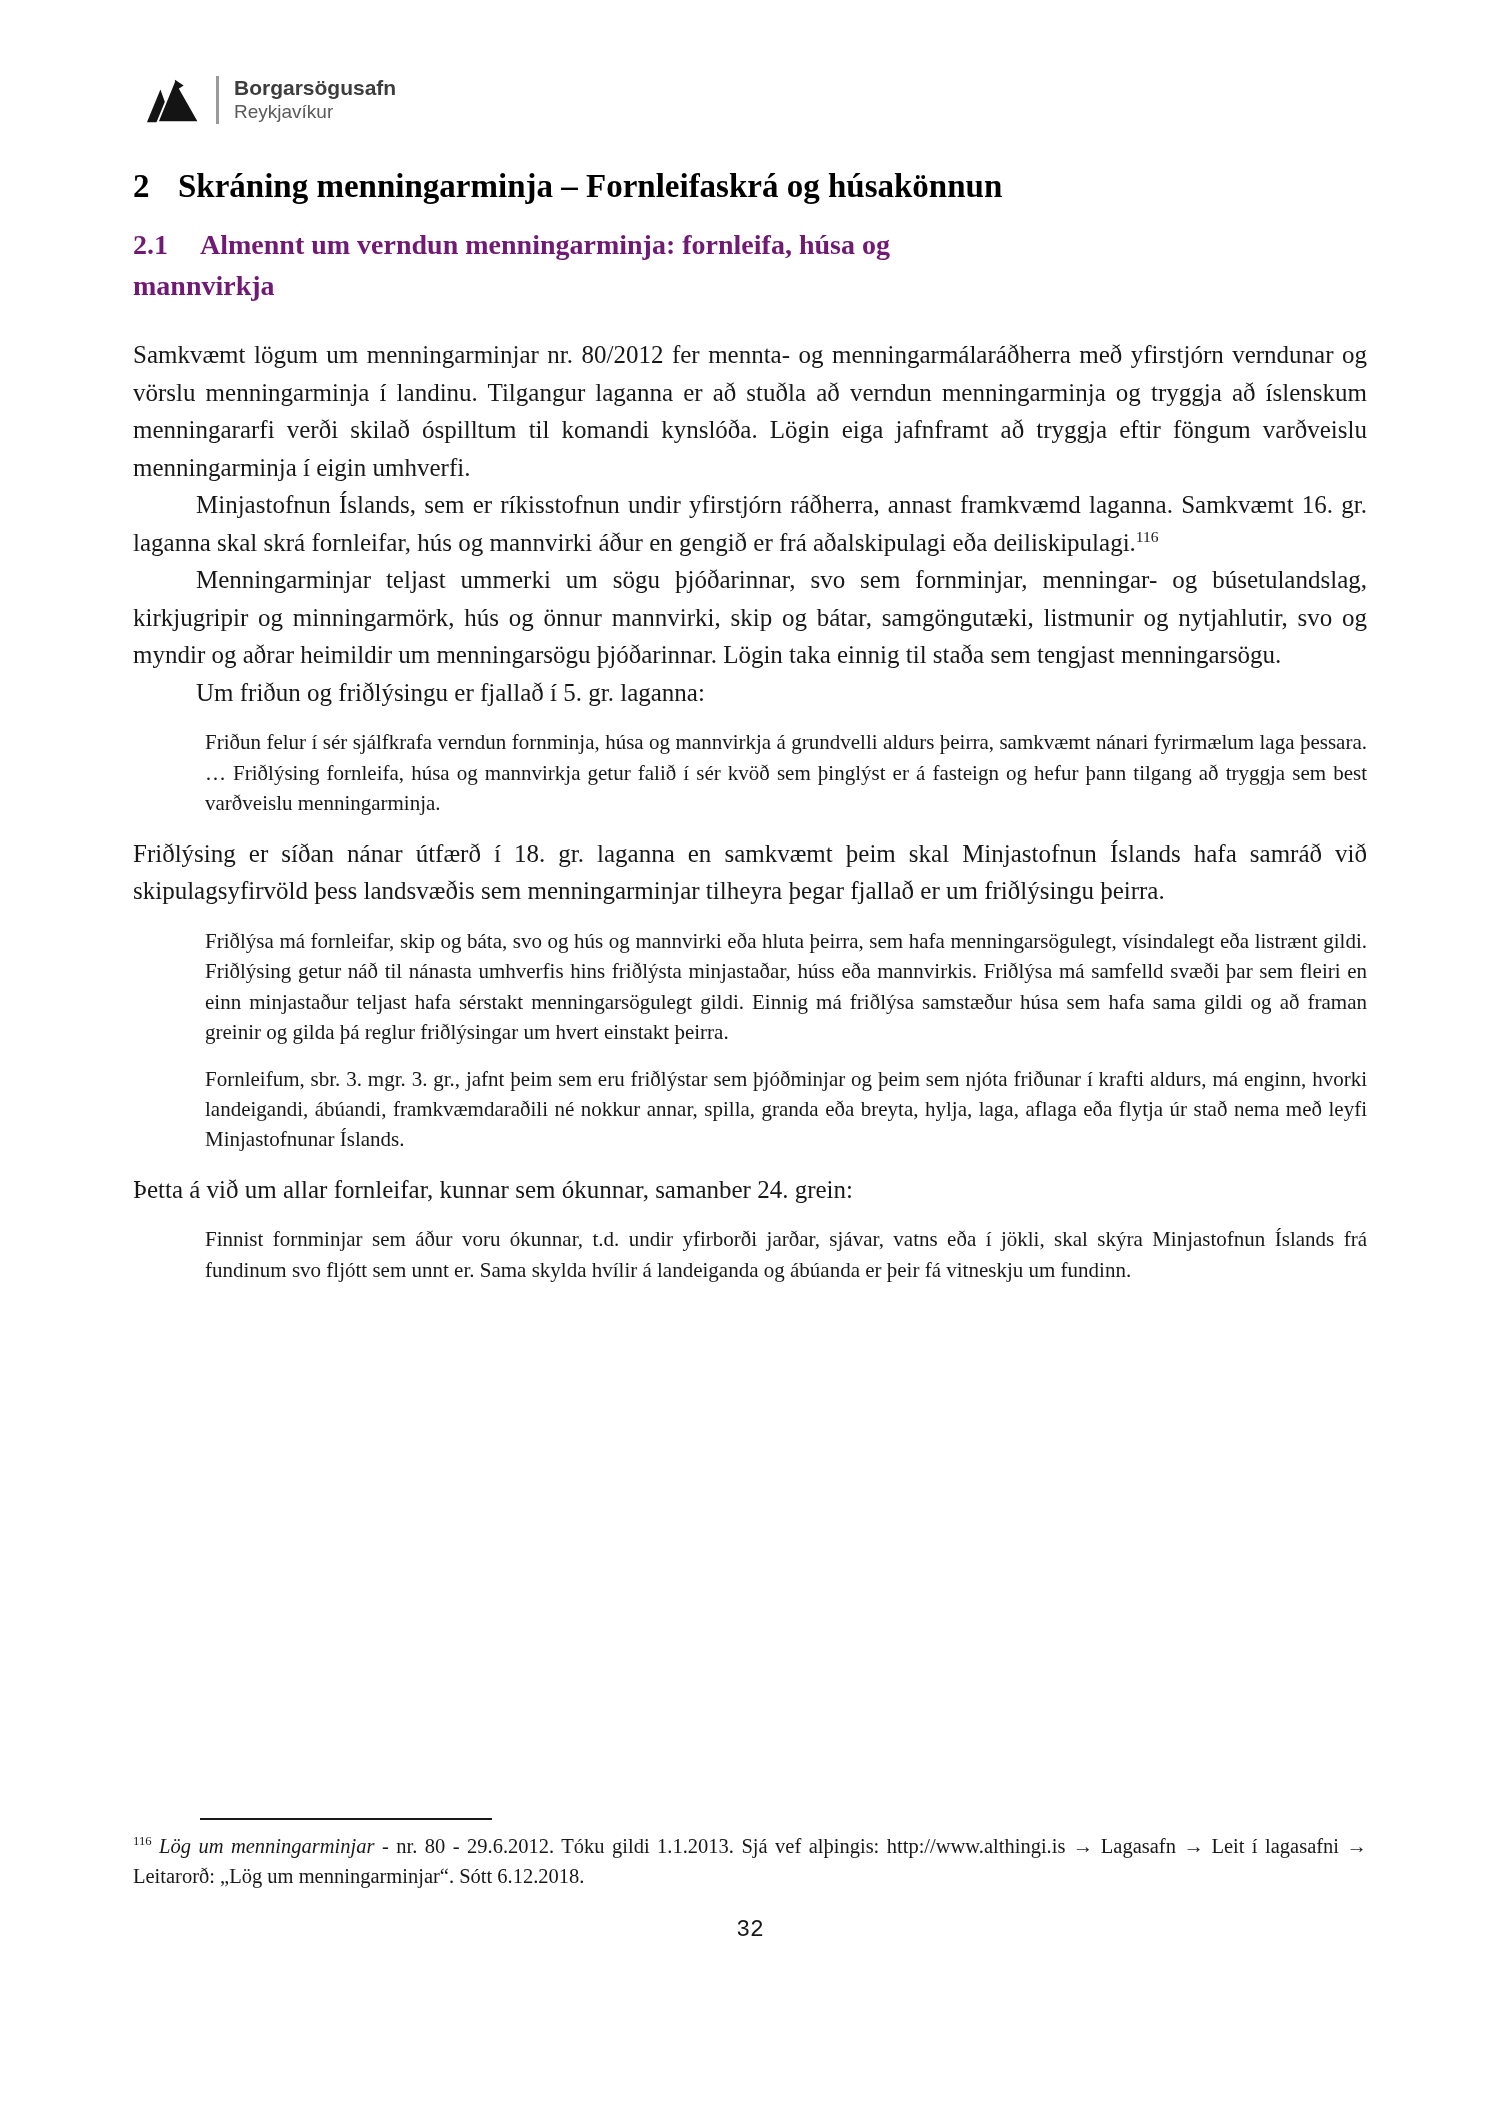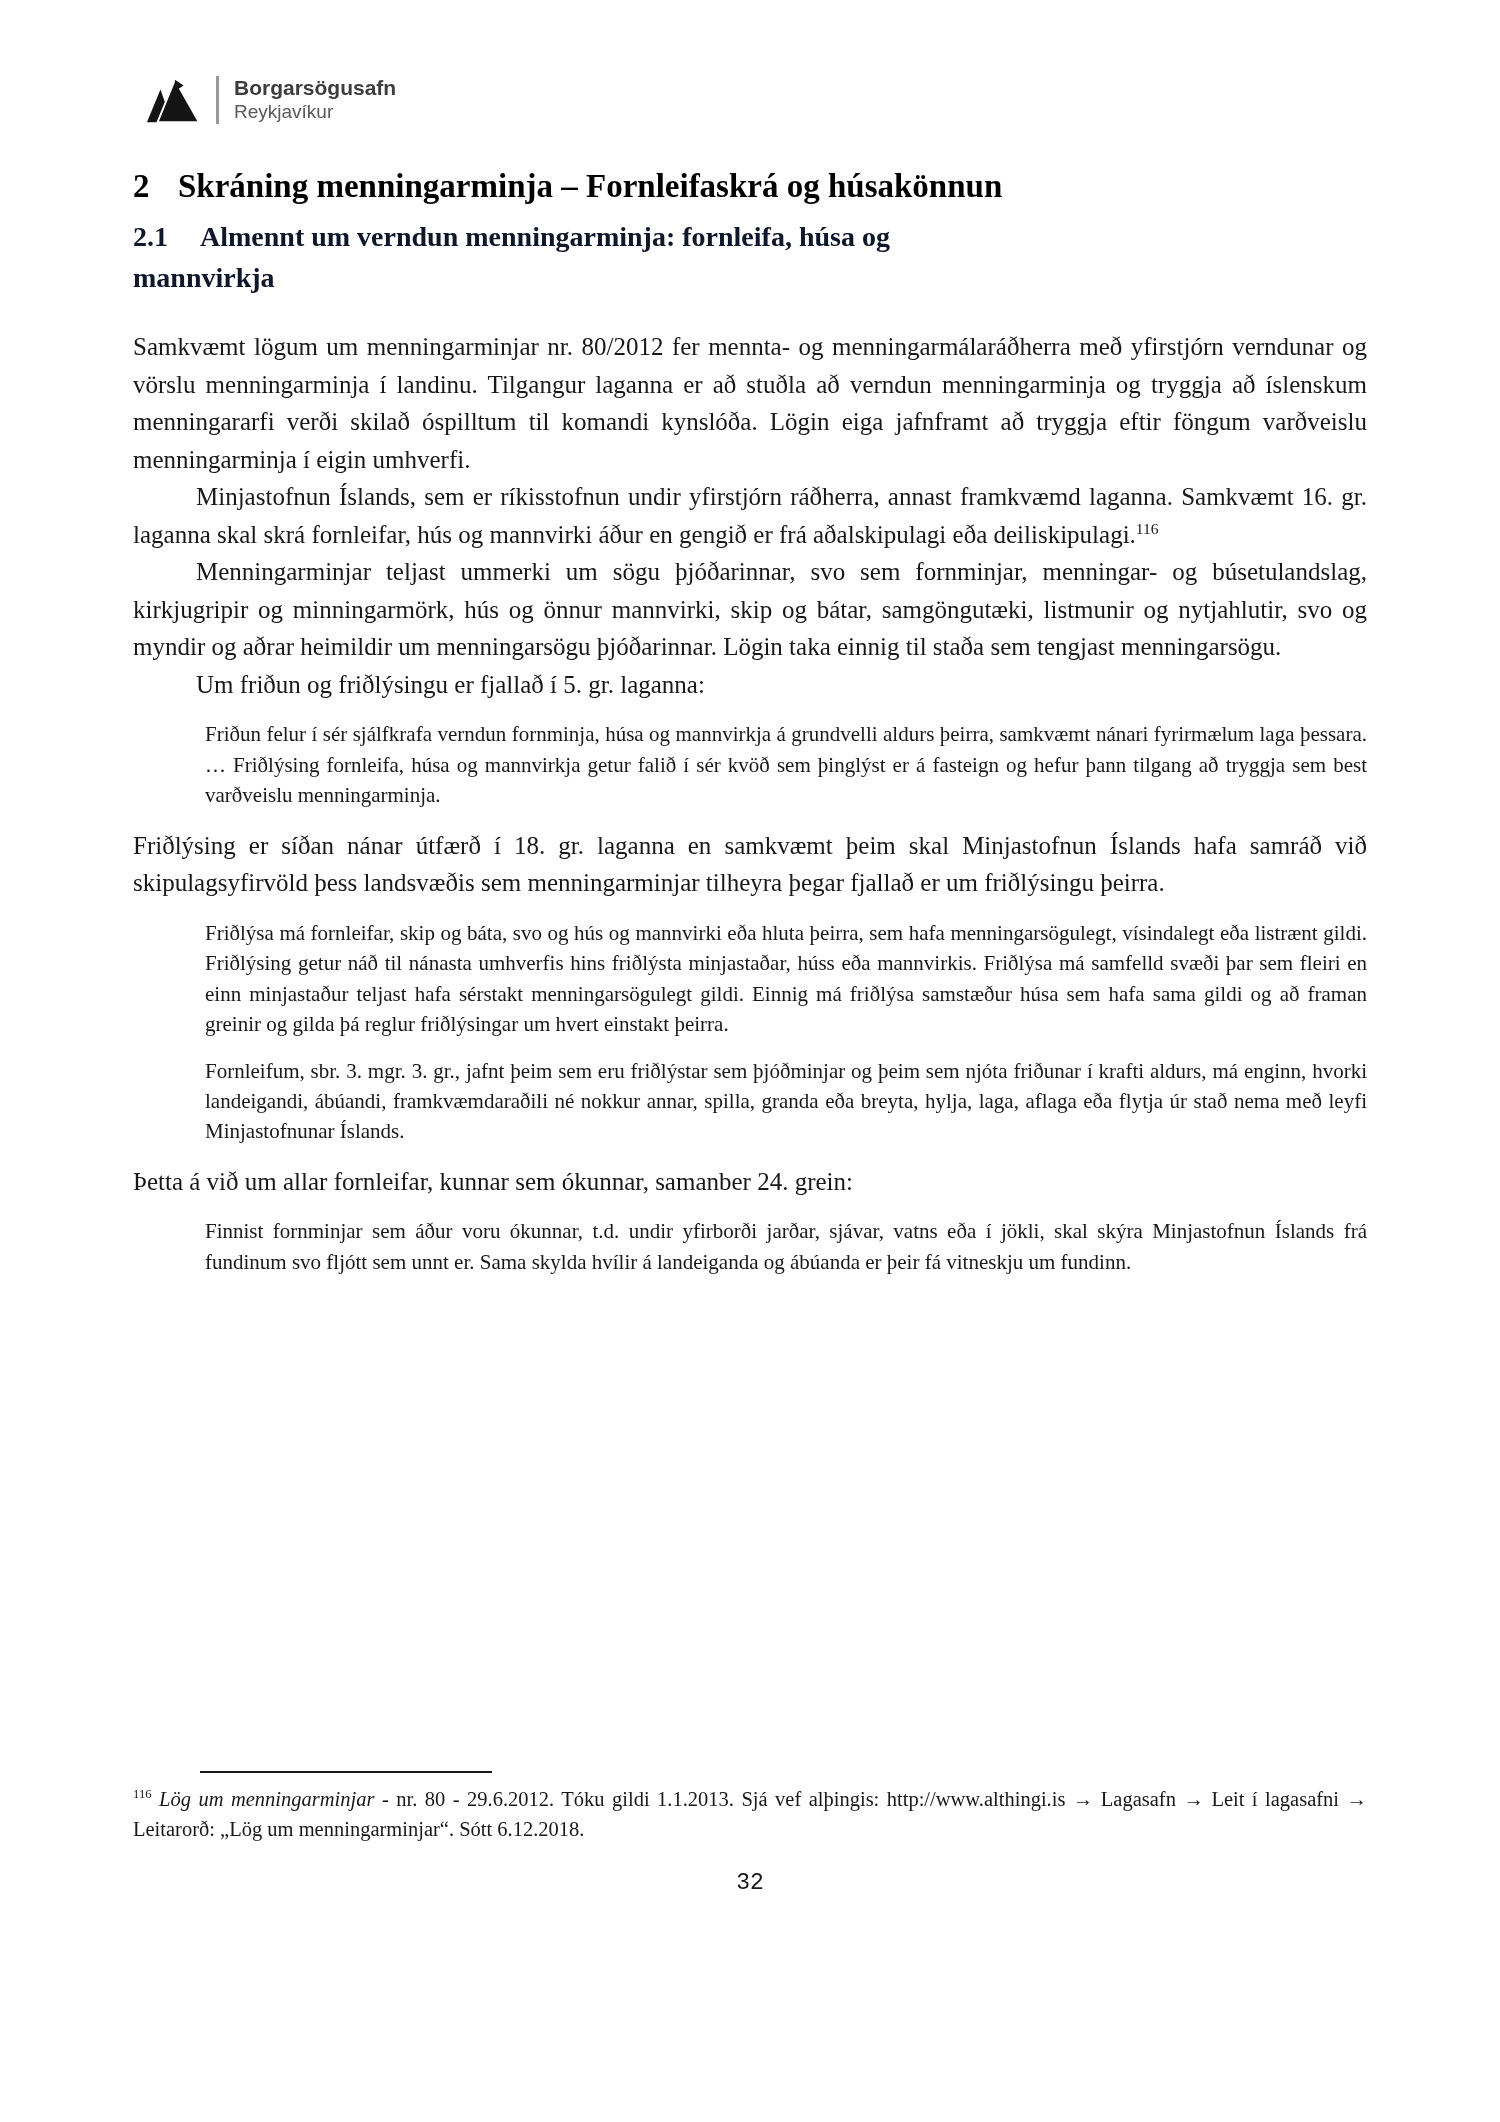--- a/index.html
+++ b/index.html
@@ -38,24 +38,24 @@
   
   h1.h1 {
     margin: 42px 0 0 0;
     font-size: 33px;
     line-height: 1.25;
     color: #000000;
     font-weight: bold;
   }
   .h1-num { display: inline-block; width: 45px; }
   h2.h2 {
-    margin: 10px 0 0 0;
+    margin: 18px 0 0 0;
     font-size: 28px;
     line-height: 1.45;
-    color: #0f172a;
+    color: #701a75;
     font-weight: bold;
   }
   .h2-num { display: inline-block; width: 67px; }
   
   .body-text {
     margin-top: 30px;
     font-size: 25px;
     line-height: 1.5;
     text-align: justify;
   }
@@ -65,21 +65,21 @@
     margin: 16px 0 16px 72px;
     font-size: 21px;
     line-height: 1.45;
     text-align: justify;
   }
   sup { font-size: 0.62em; line-height: 0; }
   
   .footer {
     position: absolute;
     left: 133px;
-    top: 1771px;
+    top: 1818px;
     width: 1234px;
   }
   .fn-rule {
     margin: 0 0 12px 67px;
     width: 292px;
     border-top: 2px solid #1a1a1a;
     height: 0;
   }
   .footnote {
     font-size: 20.5px;

